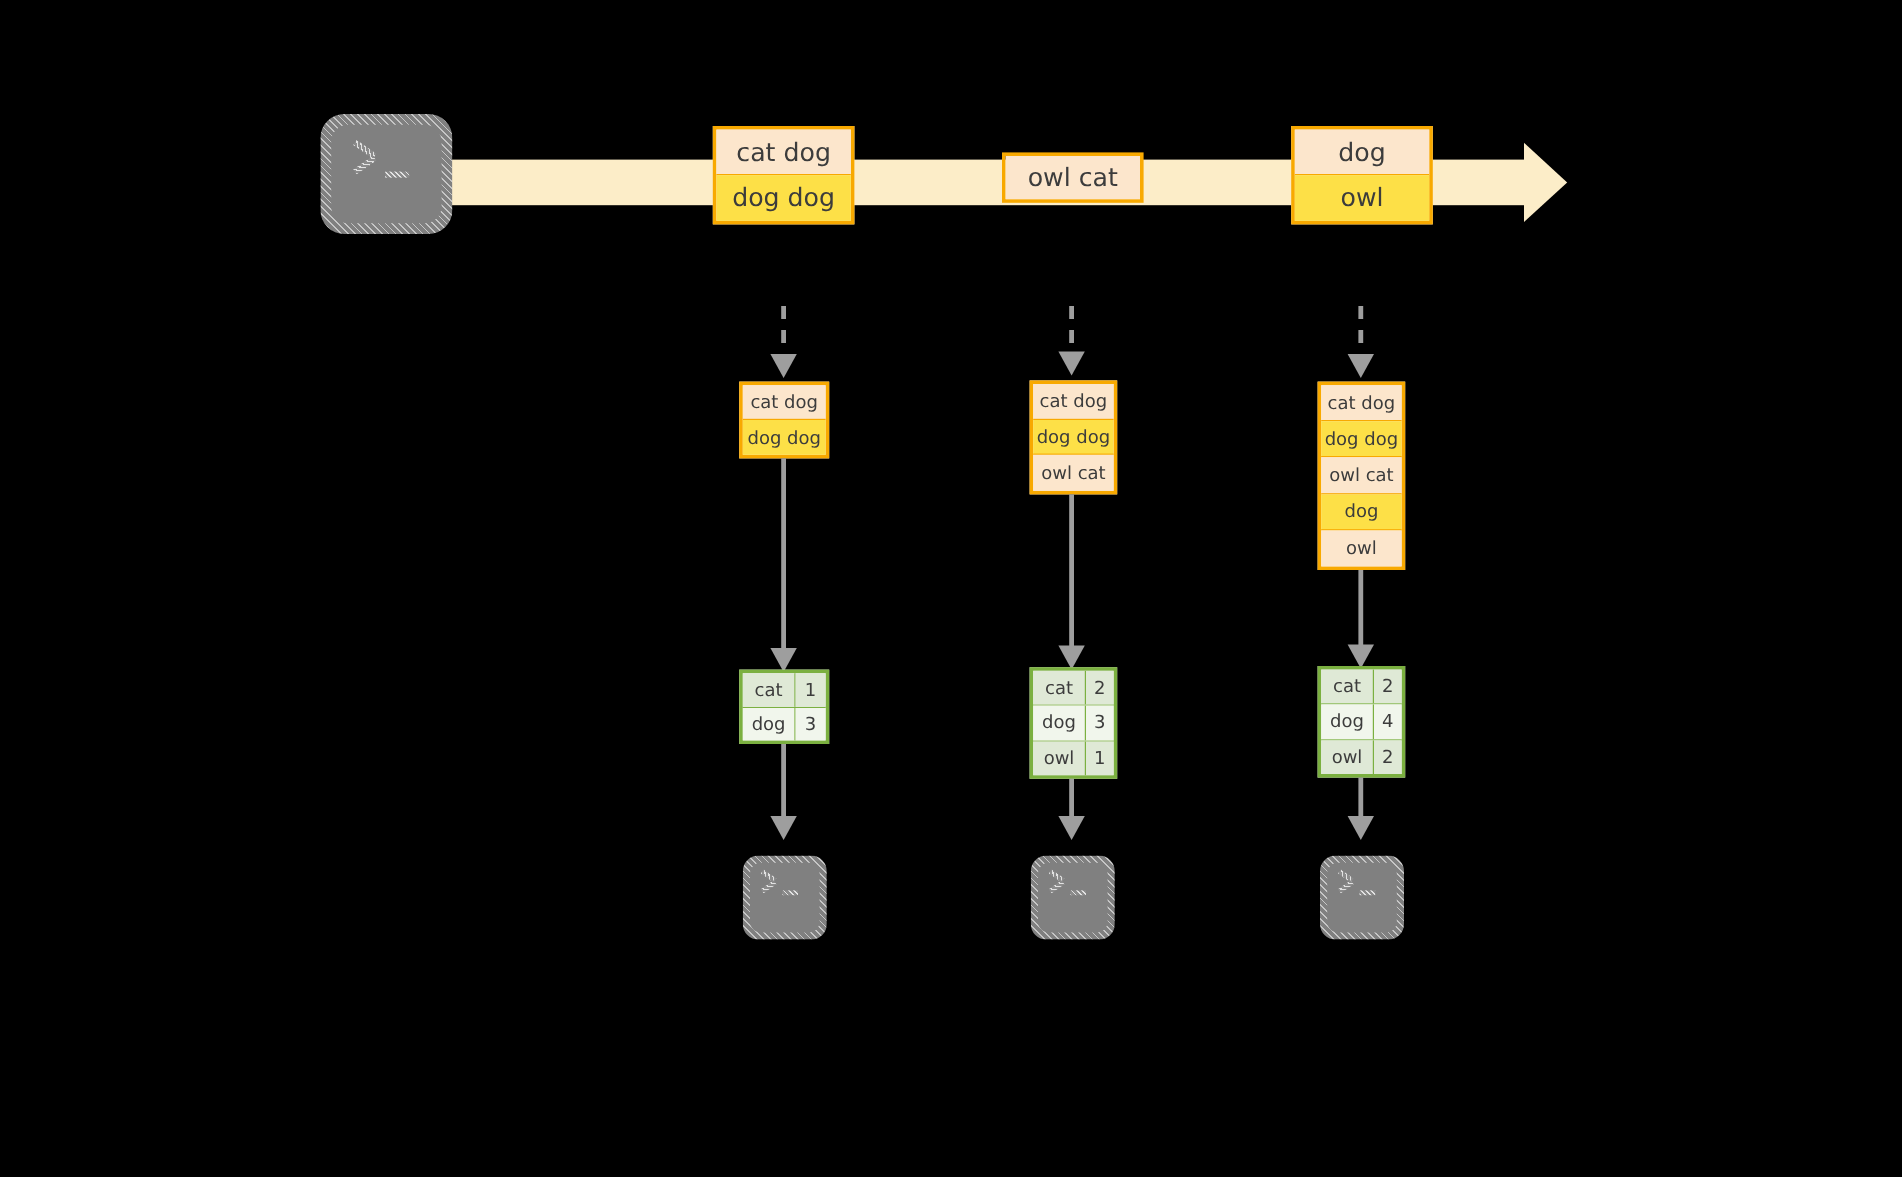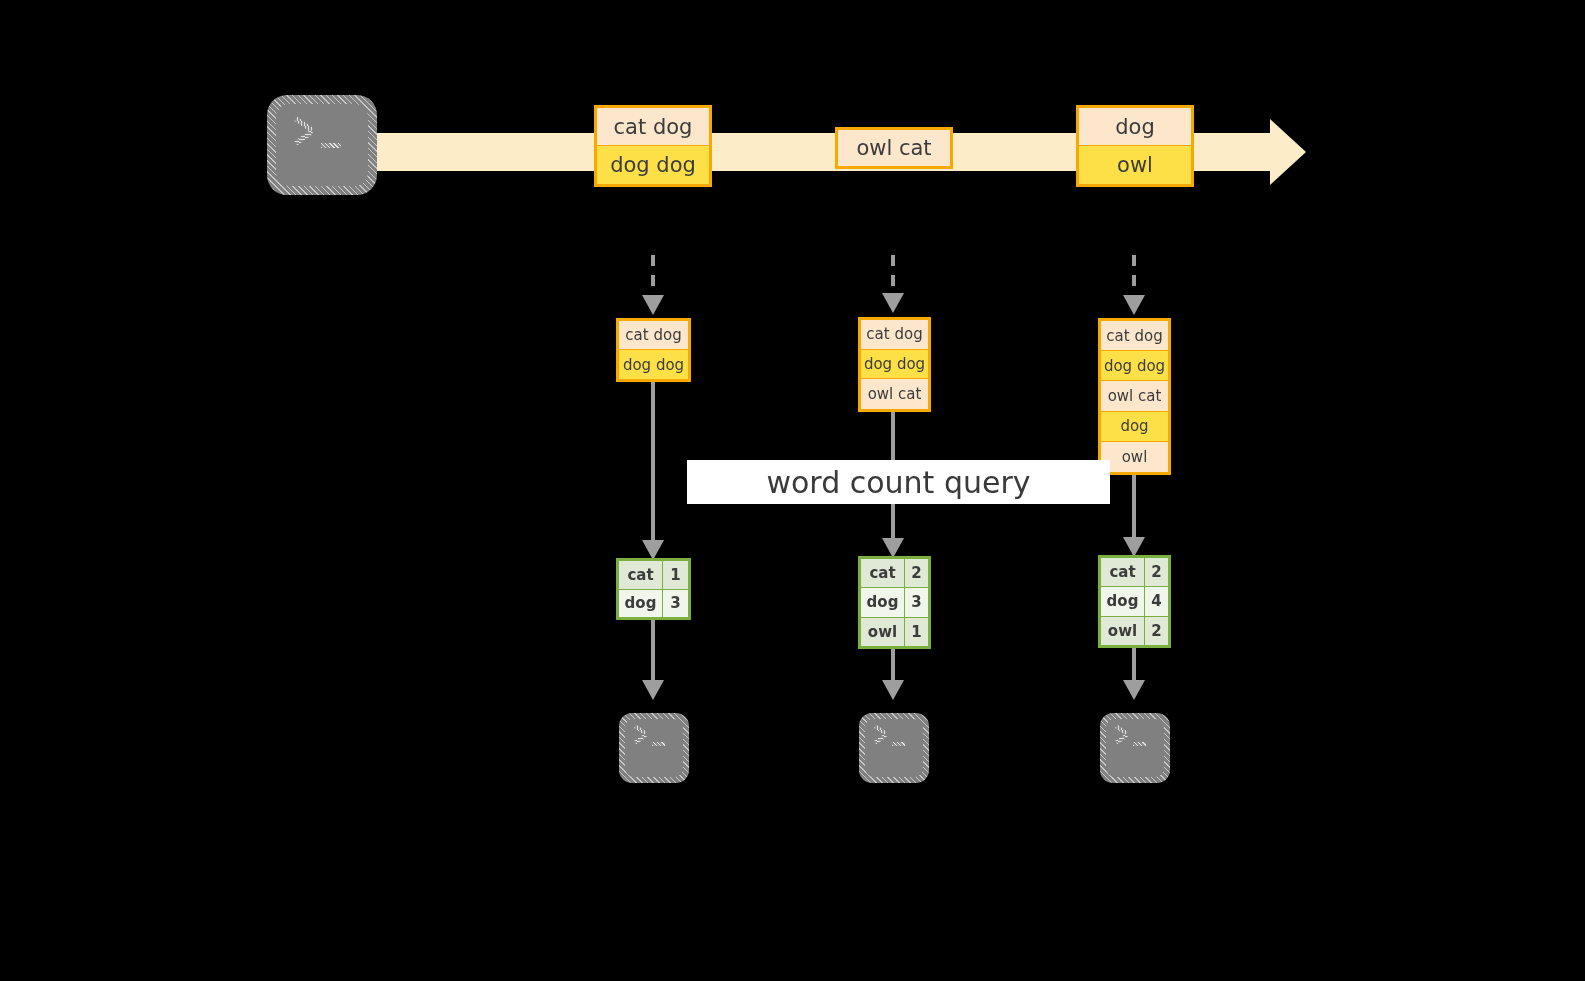--- a/index.html
+++ b/index.html
@@ -88,21 +88,20 @@
     box-sizing: border-box;
     border: 3px solid #7BB040;
     display: flex;
     flex-direction: column;
     background: #F1F6EC;
   }
   .grow {
     display: flex;
     flex: 1;
     border-bottom: 1.5px solid #7BB040;
-    font-weight: bold;
   }
   .grow:last-child { border-bottom: none; }
   .gword, .gcount {
     box-sizing: border-box;
     display: flex;
     align-items: center;
     justify-content: center;
     color: #3c3c3c;
     background: #DFE9D6;
   }
@@ -275,15 +274,14 @@
   <div class="vhead" style="left:1123px; top:680px;"></div>
 
   <div class="terminal small" style="left:1100px; top:713px; width:70px; height:70px; border-radius:13px;">
     <div class="inner">
       <div class="term-chevron" style="left:9px; top:9px; width:13px; height:4px; transform:rotate(35deg);"></div>
       <div class="term-chevron" style="left:9px; top:18px; width:13px; height:4px; transform:rotate(-35deg);"></div>
       <div class="term-underscore" style="left:27px; top:23px; width:13px; height:4px;"></div>
     </div>
   </div>
 
-  <div class="banner" style="left:687px; top:460px; width:423px; height:44px; font-size:30px;">word count query</div>
 
 </div>
 
 </body></html>

